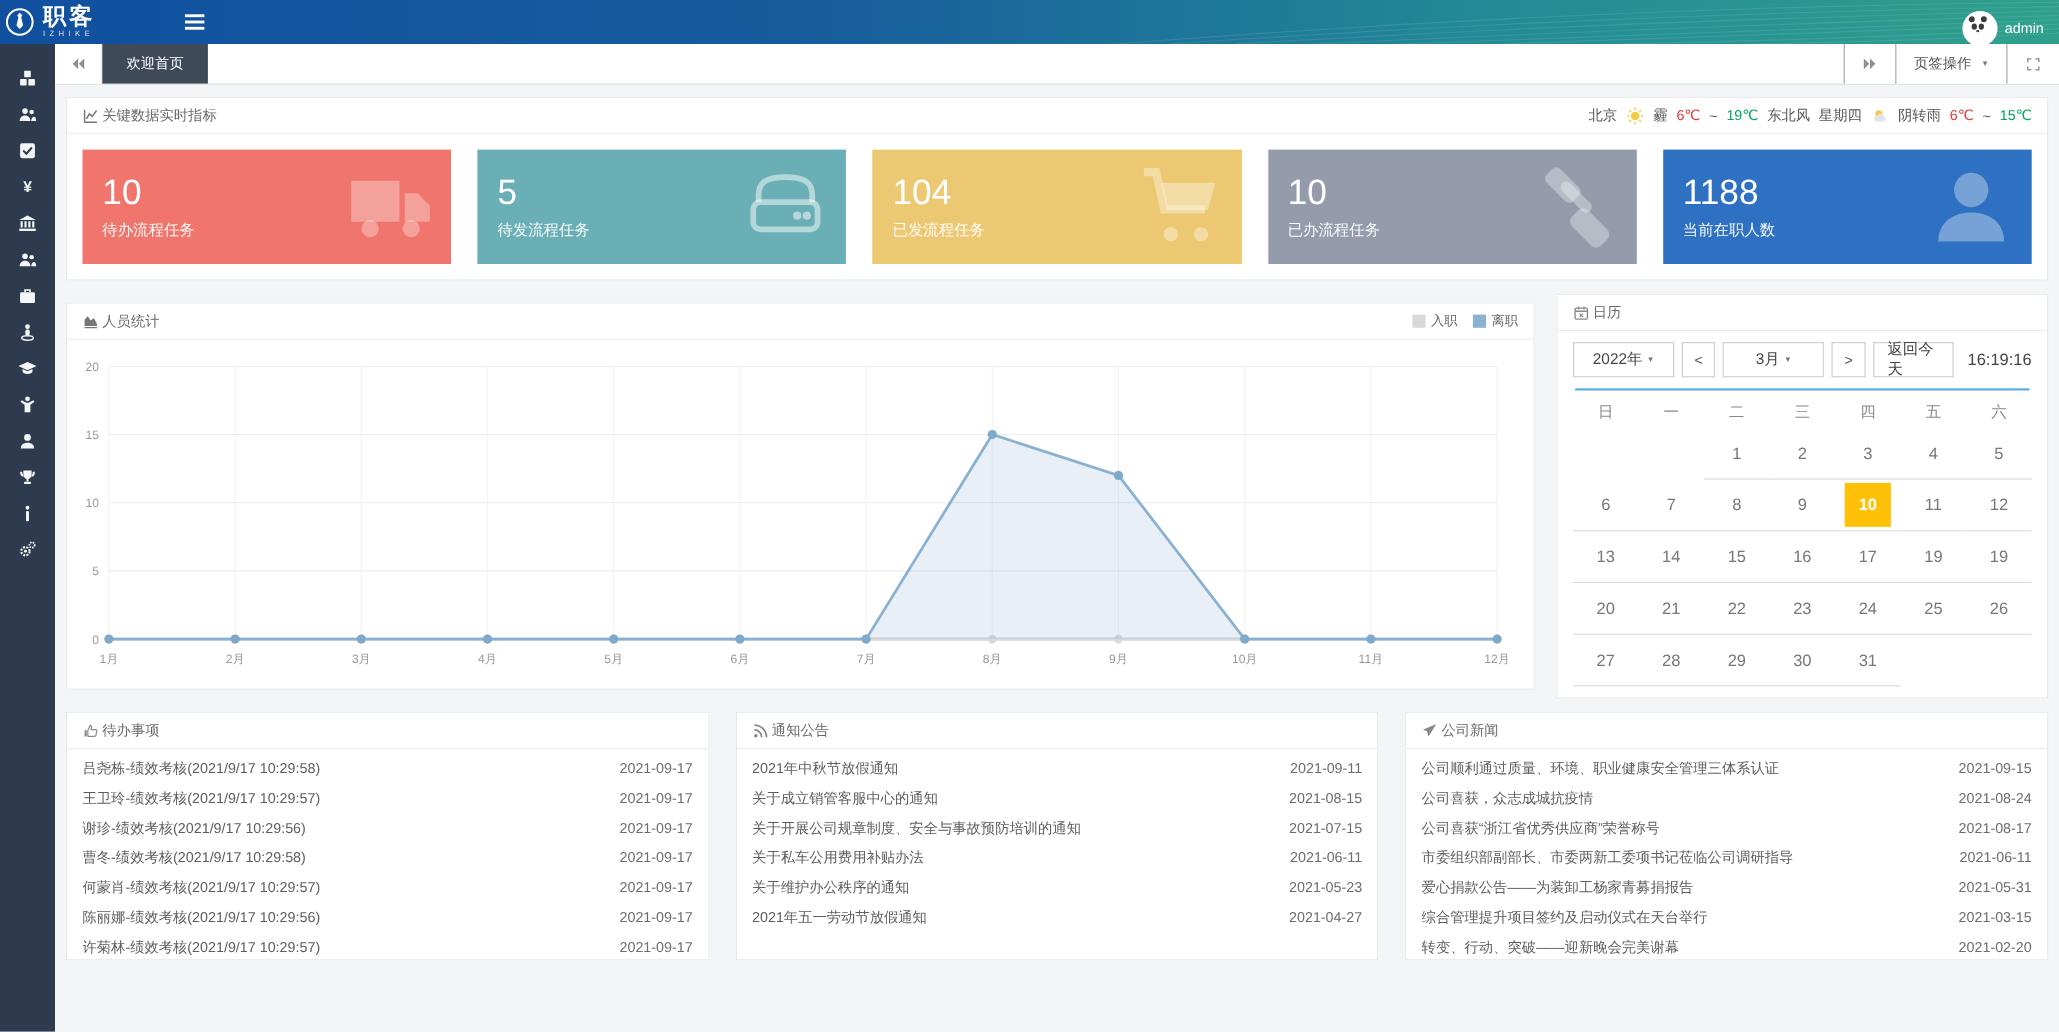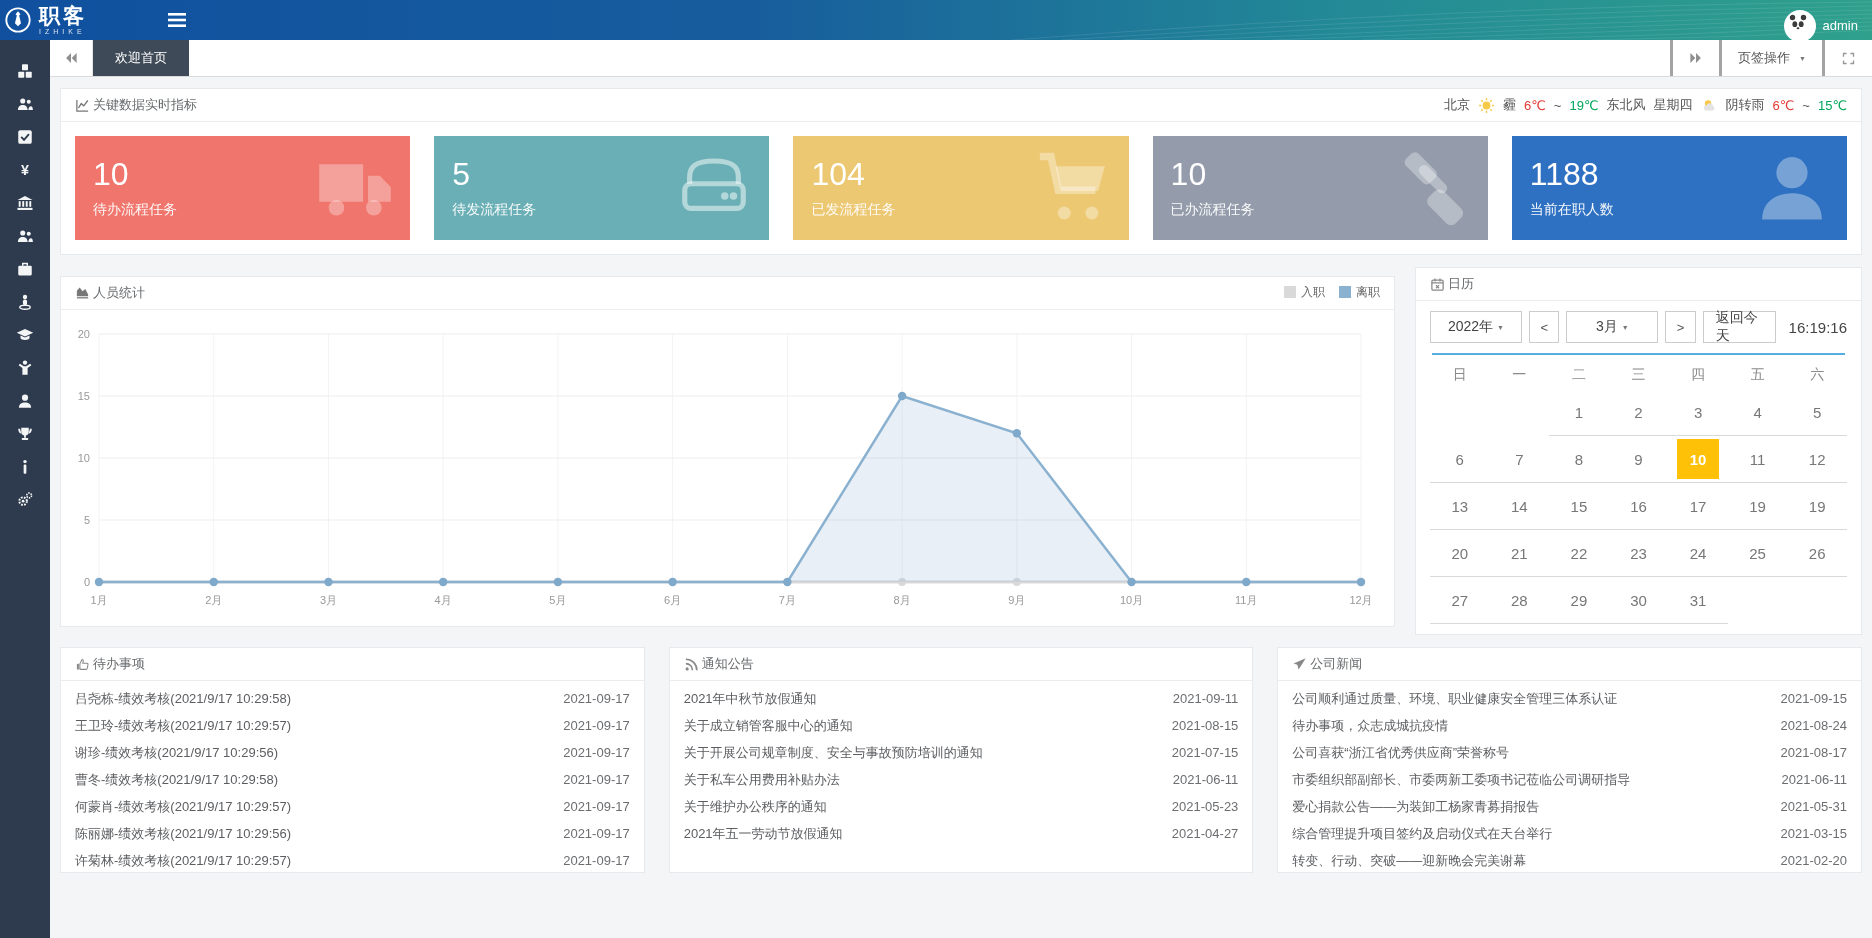--- a/index.html
+++ b/index.html
@@ -17,21 +17,21 @@
   .hamburger{position:absolute;left:168px;top:0;height:40px;display:flex;align-items:center;cursor:pointer;z-index:2;}
   .nav-user{position:absolute;right:14px;top:0;height:51px;display:flex;align-items:center;gap:7px;cursor:pointer;z-index:2;}
   .avatar{width:28px;height:28px;border-radius:50%;border:2px solid rgba(255,255,255,.9);background:#fff;overflow:hidden;}
   .nav-user span{color:#fff;font-size:13px;}
   
   .tabbar{position:absolute;left:50px;top:40px;right:0;height:36px;background:#fff;border-bottom:1px solid #d9dadc;
           display:flex;align-items:stretch;z-index:20;}
   .tab-scroll{width:42px;display:flex;align-items:center;justify-content:center;border-right:1px solid #e4e4e4;cursor:pointer;background:#fff;}
   .tab-active{background:#3e4a57;color:#fff;font-size:13px;display:flex;align-items:center;padding:0 22px;cursor:pointer;}
   .tab-right{margin-left:auto;display:flex;align-items:stretch;}
-  .tab-btn{display:flex;align-items:center;justify-content:center;padding:0 16px;border-left:3px solid #a3a3a3;cursor:pointer;color:#555;font-size:13px;gap:5px;background:#fff;}
+  .tab-btn{display:flex;align-items:center;justify-content:center;padding:0 16px;border-left:1px solid #a3a3a3;cursor:pointer;color:#555;font-size:13px;gap:5px;background:#fff;}
   .caret::after{content:"▼";font-size:7px;color:#777;margin-left:4px;}
   
   .sidebar{position:absolute;left:0;top:40px;bottom:0;width:50px;background:#2e3b4e;z-index:25;padding-top:14px;}
   .side-item{height:33px;display:flex;align-items:center;justify-content:center;cursor:pointer;opacity:.95;}
   
   .content{position:absolute;left:50px;top:76px;right:0;bottom:0;background:#f4f5f6;padding:12px 10px 0 10px;overflow:hidden;}
   .panel{background:#fff;border:1px solid #e7eaec;}
   .panel-head{height:32px;display:flex;align-items:center;gap:3px;padding:0 14px;border-bottom:1px solid #ececec;color:#696c6f;font-size:13px;overflow:hidden;white-space:nowrap;}
   .panel-title{font-size:13px;color:#676a6c;}
   
@@ -668,21 +668,21 @@
           <path d="M22 2L2.5 10.2l6 2.3L10.6 20l3.3-5.2L22 2z" fill="#888"></path>
         </svg>
         <span class="panel-title">公司新闻</span>
       </div>
       <div class="lbody" id="news-list">
           <div class="lrow">
             <span class="ltxt">公司顺利通过质量、环境、职业健康安全管理三体系认证</span>
             <span class="ldate">2021-09-15</span>
           </div>
           <div class="lrow">
-            <span class="ltxt">待办事项，众志成城抗疫情</span>
+            <span class="ltxt">公司喜获，众志成城抗疫情</span>
             <span class="ldate">2021-08-24</span>
           </div>
           <div class="lrow">
             <span class="ltxt">公司喜获“浙江省优秀供应商”荣誉称号</span>
             <span class="ldate">2021-08-17</span>
           </div>
           <div class="lrow">
             <span class="ltxt">市委组织部副部长、市委两新工委项书记莅临公司调研指导</span>
             <span class="ldate">2021-06-11</span>
           </div>

